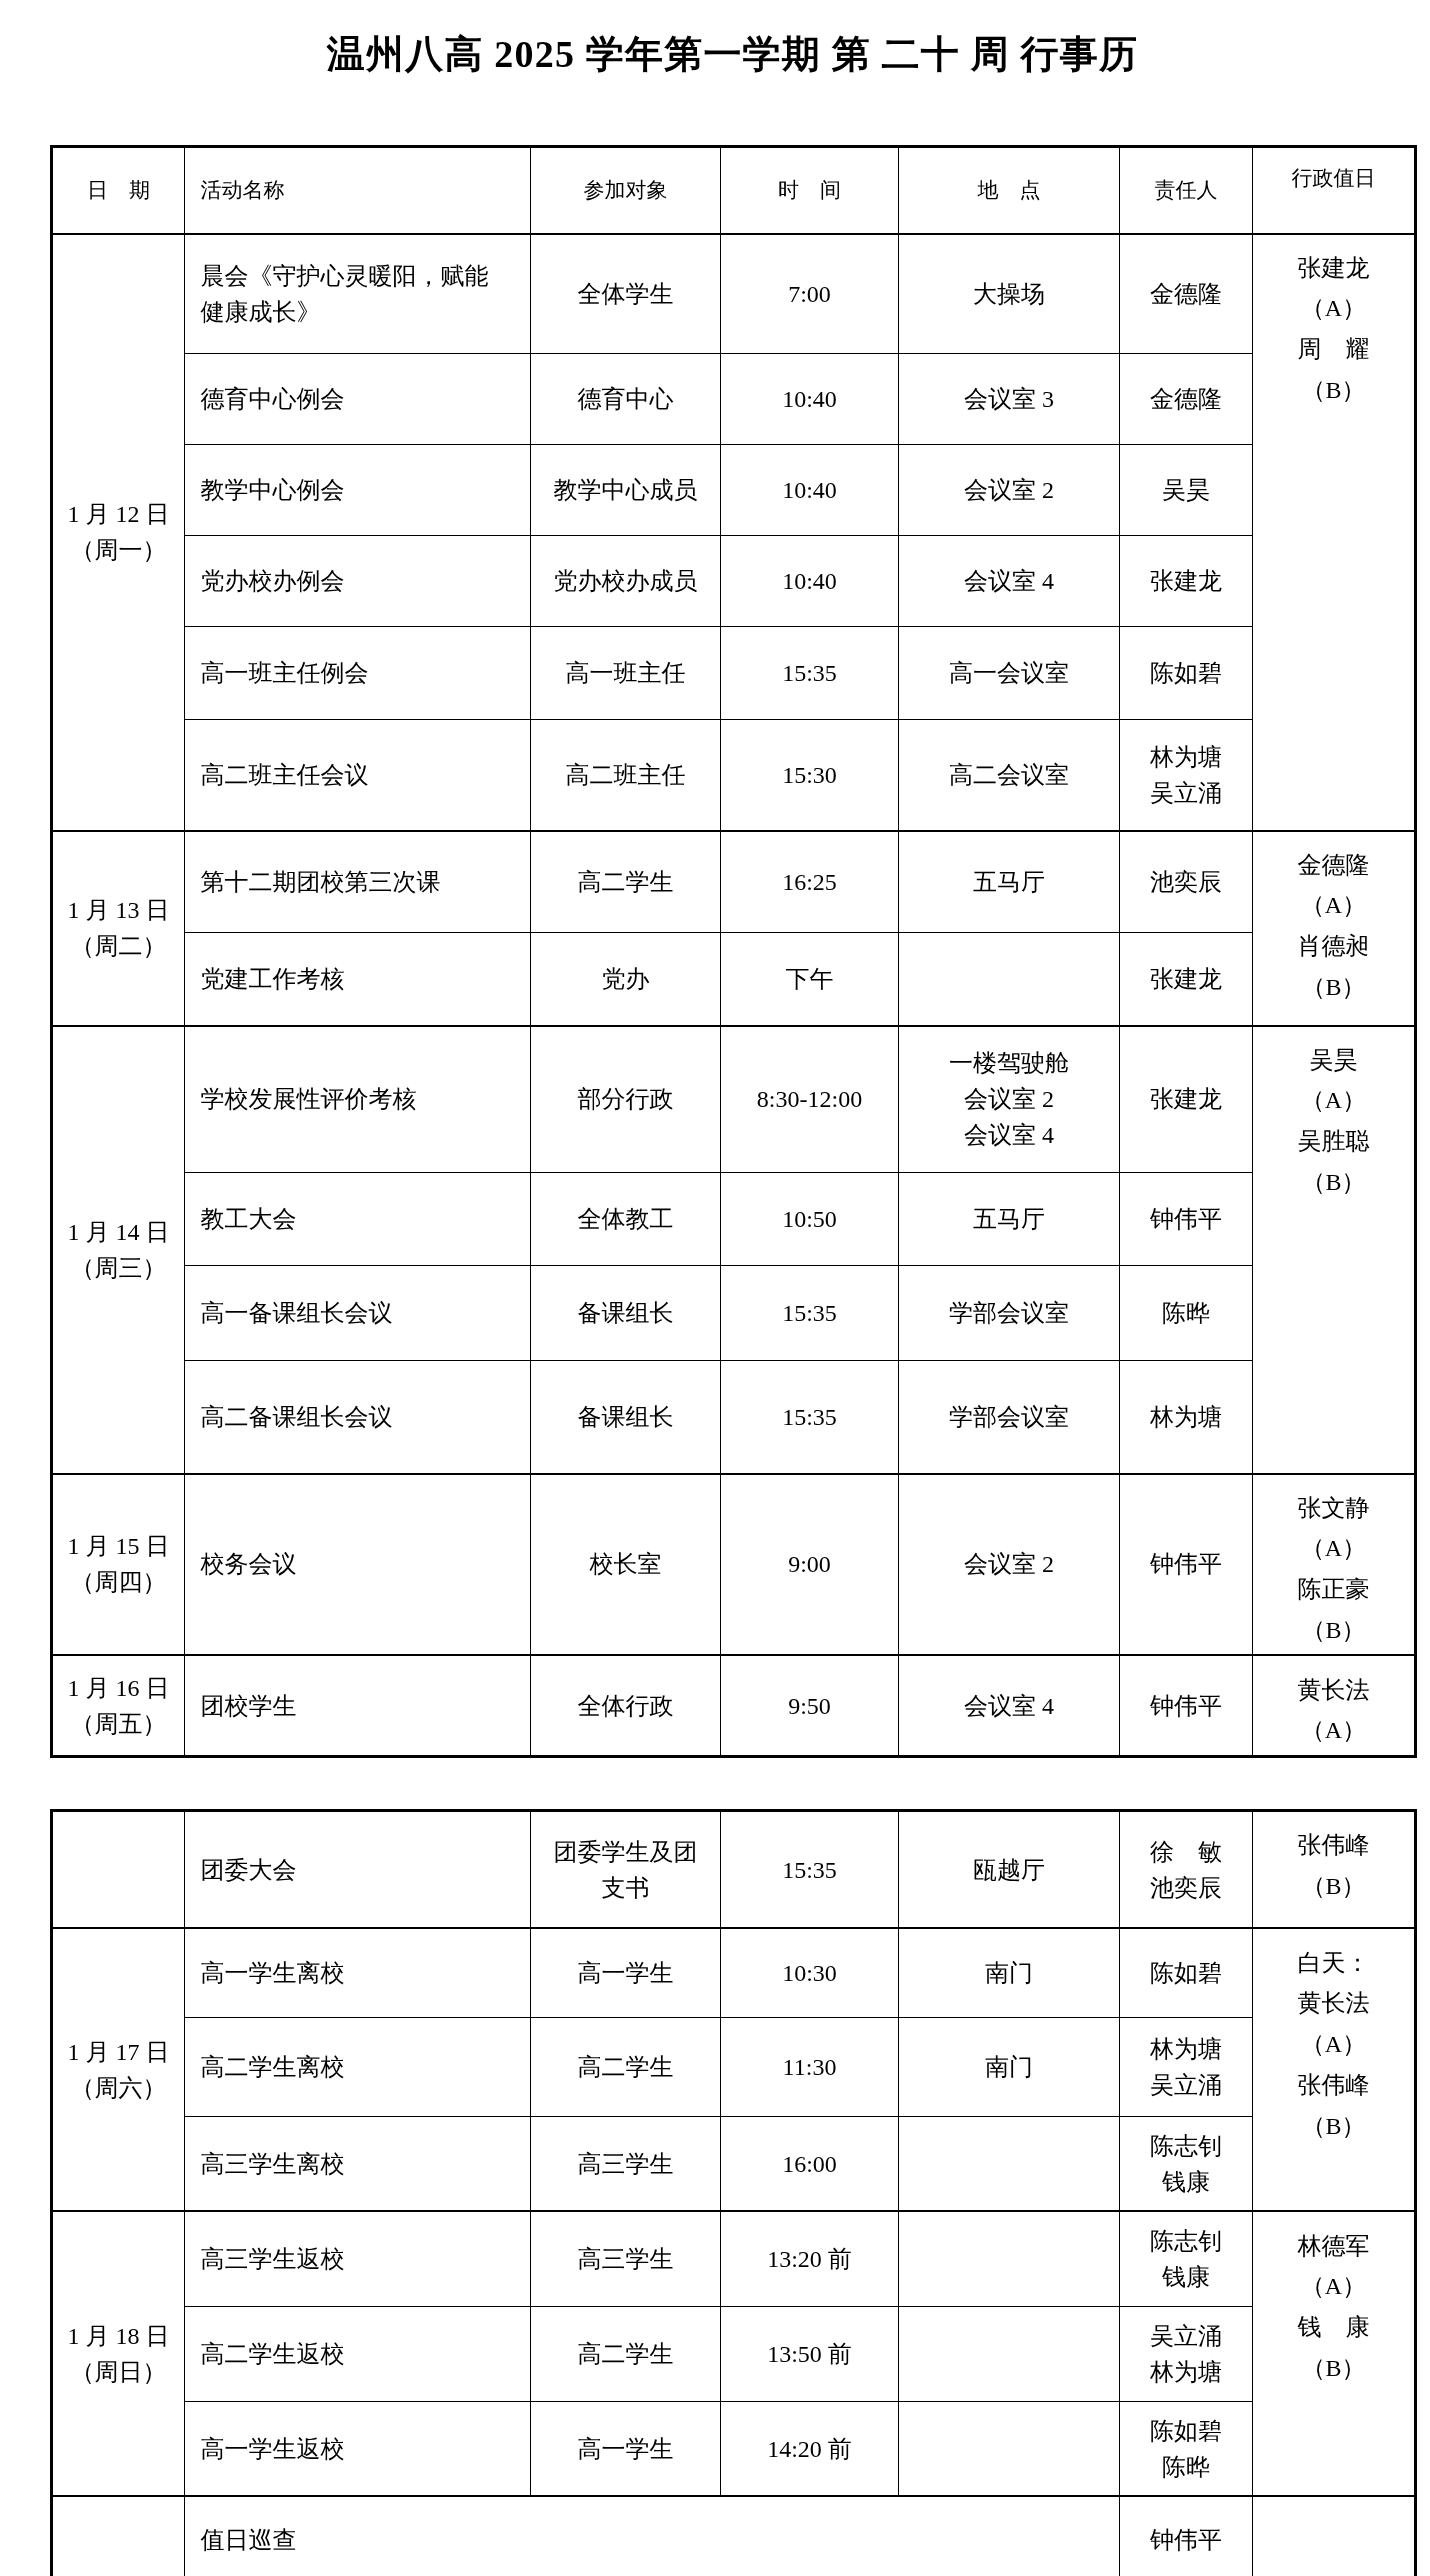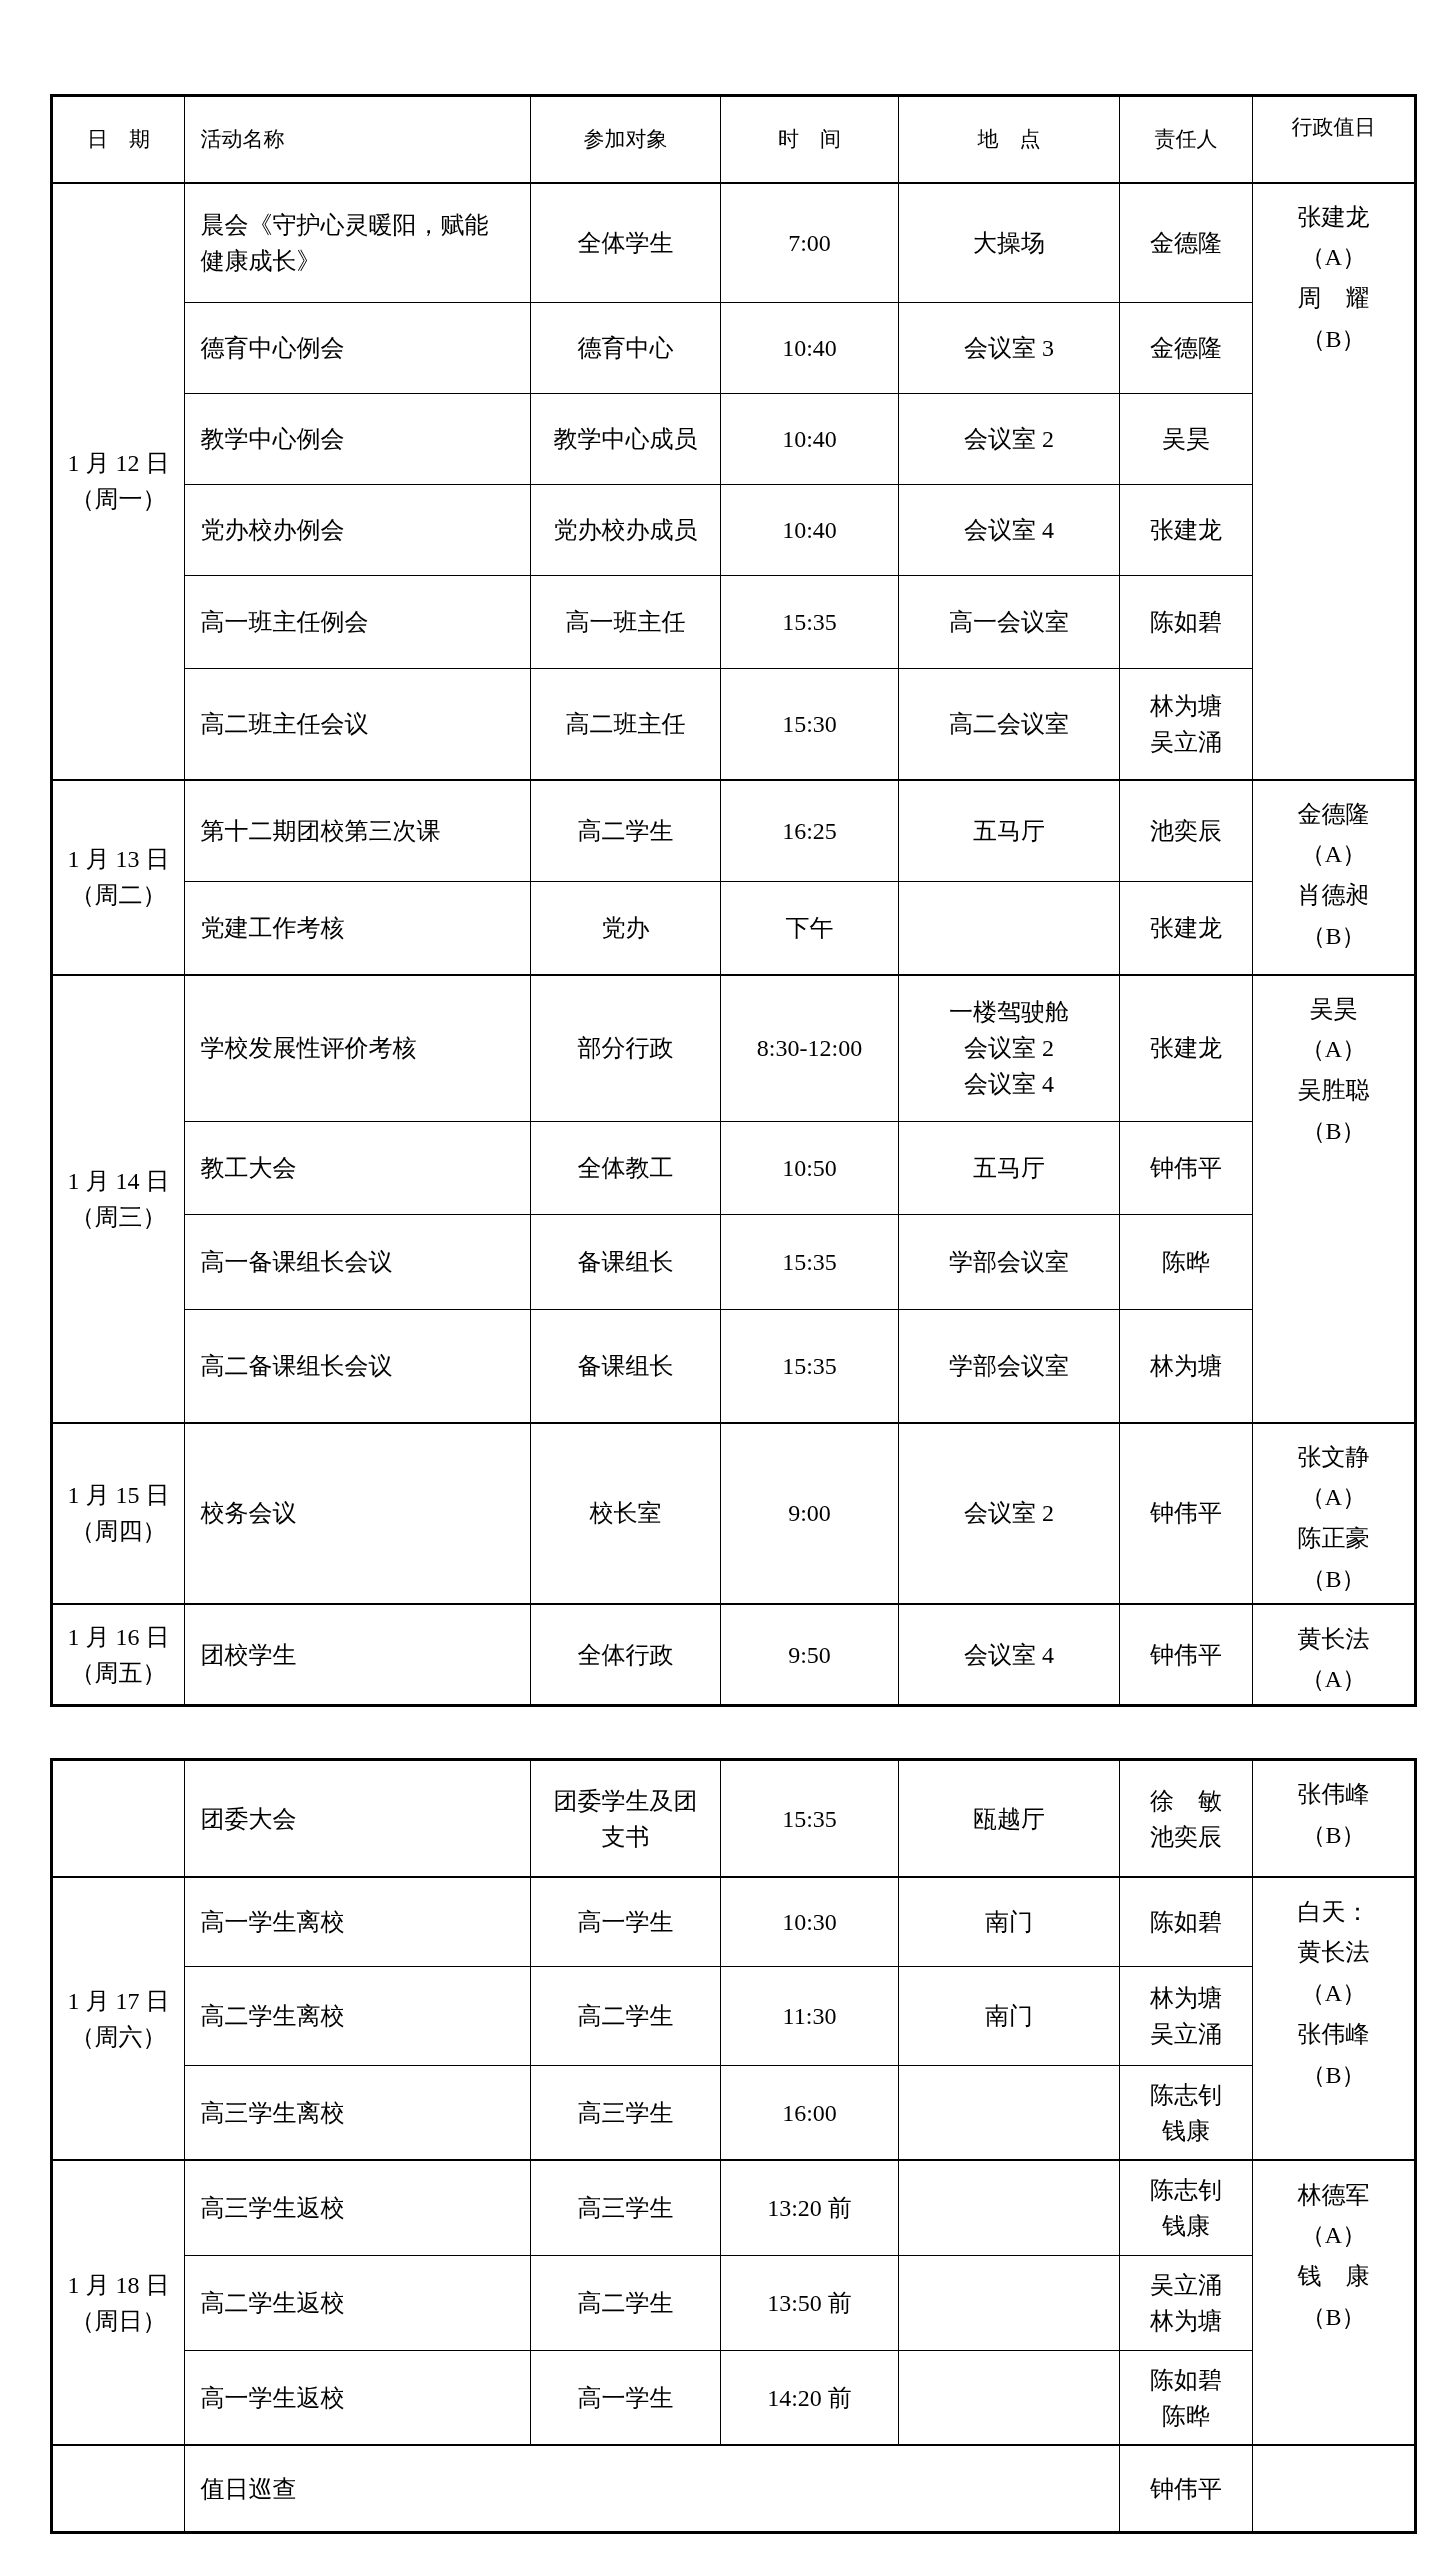--- a/index.html
+++ b/index.html
@@ -67,20 +67,21 @@
     border-radius: 32px;
   }
   .c-resp {
     line-height: 1.5;
   }
 </style>
 </head>
 <body>
 
 <div class="page">
+  <h1 class="title">温州八高 2025 学年第一学期 第 二十 周 行事历</h1>
   <div id="tables-mount">
       <table class="sched">
         <colgroup>
           <col style="width: 133px;">
           <col style="width: 346px;">
           <col style="width: 190px;">
           <col style="width: 178px;">
           <col style="width: 221px;">
           <col style="width: 133px;">
           <col style="width: 163px;">

